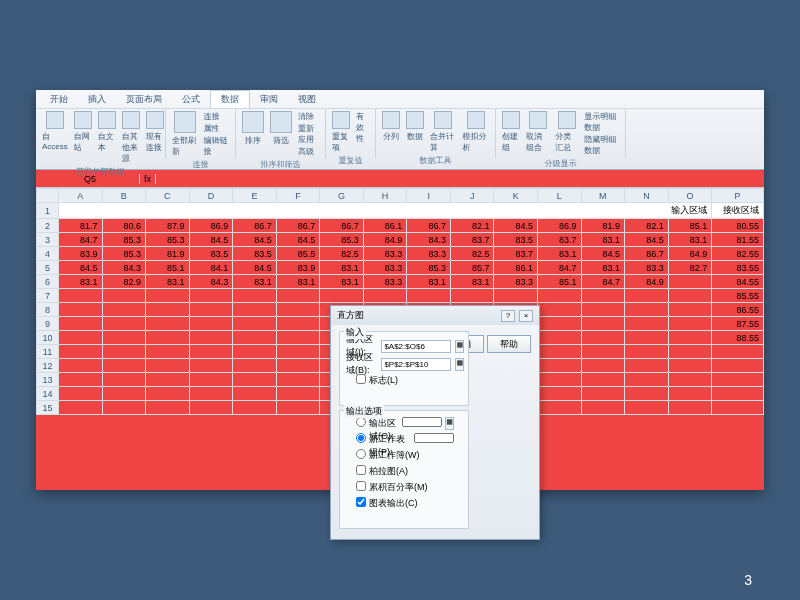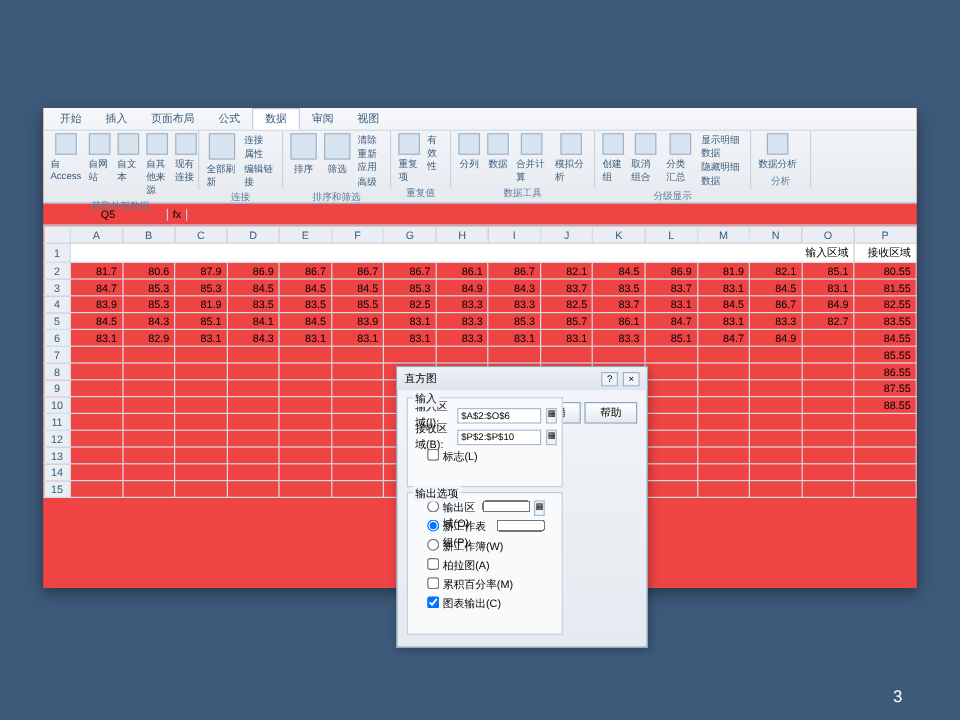--- a/index.html
+++ b/index.html
@@ -164,29 +164,20 @@
               <div class="ribbon-icon"></div>
               <span>分类汇总</span>
             </div>
           <div class="ribbon-small">
             <span>显示明细数据</span>
             <span>隐藏明细数据</span>
           </div>
         </div>
         <div class="group-label">分级显示</div>
       </div>
-      <div class="ribbon-group" style="width:50px">
-        <div class="ribbon-btns">
-          <div class="ribbon-btn">
-              <div class="ribbon-icon"></div>
-              <span>数据分析</span>
-            </div>
-        </div>
-        <div class="group-label">分析</div>
-      </div>
     </div>
   </div>
 
   <div class="formula-bar">
     <div class="name-box">Q5</div>
     <div class="fx">fx</div>
     <div style="flex:1"></div>
   </div>
 
   <div class="sheet">

